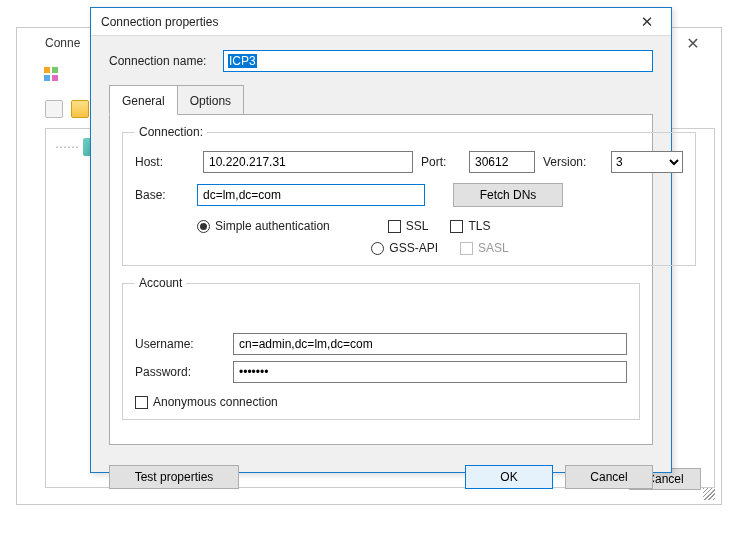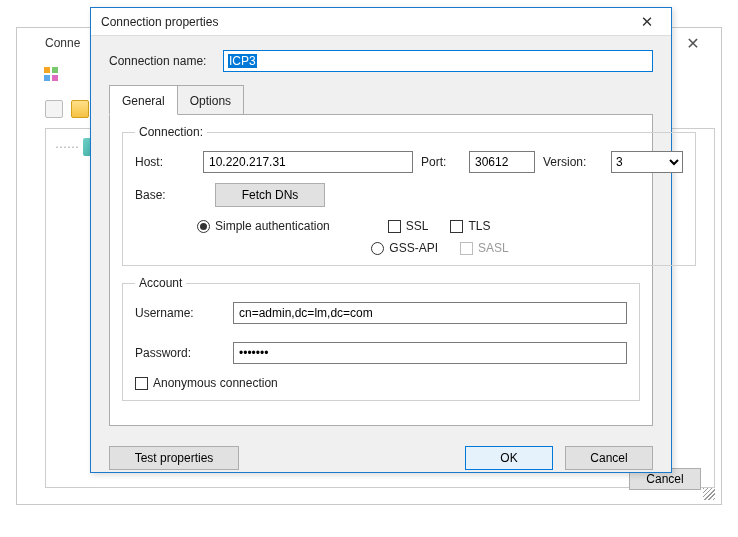--- a/index.html
+++ b/index.html
@@ -64,21 +64,21 @@
 
 .authrow { display:flex; align-items:center; gap:22px; margin-top:12px; margin-left:62px;}
 .authrow2 { display:flex; align-items:center; gap:22px; margin-top:8px; margin-left:62px;justify-content:center;}
 .radio, .check { display:flex; align-items:center; gap:5px; color:#222;}
 .check.dis { color:#9a9a9a;}
 .check.dis .box { border-color:#bdbdbd;}
 .rcircle { width:13px; height:13px; border:1px solid #333; border-radius:50%; display:inline-flex; align-items:center; justify-content:center;}
 .rcircle.sel::after { content:""; width:7px; height:7px; background:#333; border-radius:50%;}
 .box { width:13px; height:13px; border:1px solid #333; background:#fff; display:inline-block;}
 
-.acct-grid { display:grid; grid-template-columns: 84px 1fr; gap:18px 14px; align-items:center;}
+.acct-grid { display:grid; grid-template-columns: 84px 1fr; gap:6px 14px; align-items:center;margin-top:31px;}
 .acct-grid input { width:100%;}
 
 .footer { display:flex; align-items:center; padding:10px 18px 0; gap:12px;}
 .footer .spacer { flex:1;}
 button.primary { border:1px solid #0078d7; background:#e5f1fb; width:88px;}
 button.default { width:88px;}
 .test { width:130px;}
 </style>
 </head>
 <body>
@@ -139,20 +139,21 @@
           <span class="lbl">Host:</span>
           <input class="text" value="10.220.217.31" style="">
           <span class="lbl">Port:</span>
           <input class="text" value="30612" style="">
           <span class="lbl">Version:</span>
           <select class="combo"><option>3</option></select>
         </div>
 
         <div class="row2">
           <span class="lbl base-lbl">Base:</span>
+          <input class="text blue base-input" value="dc=lm,dc=com" style="">
           <button class="btn fetch">Fetch DNs</button>
         </div>
 
         <div class="authrow">
           <span class="radio">
             <span class="rcircle sel"></span>
             <span>Simple authentication</span>
           </span>
           <span class="check" style="margin-left:36px">
             <span class="box"></span>

